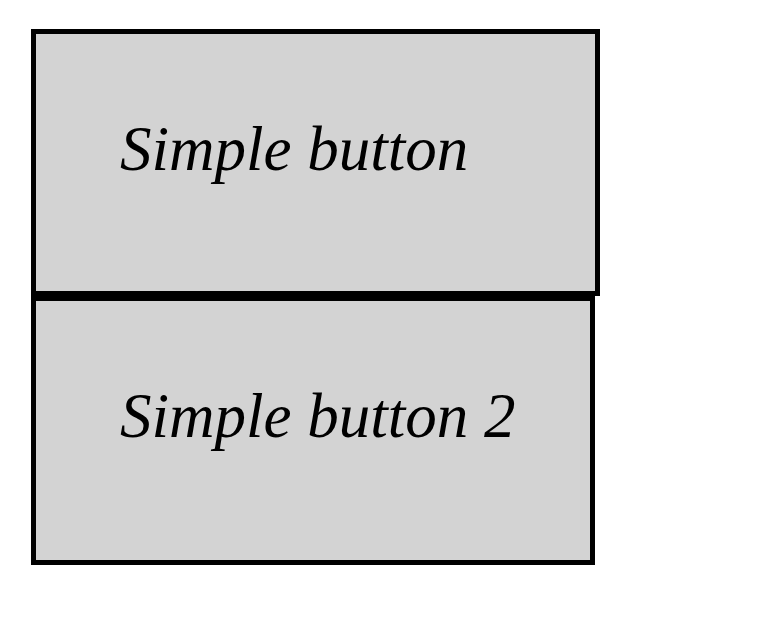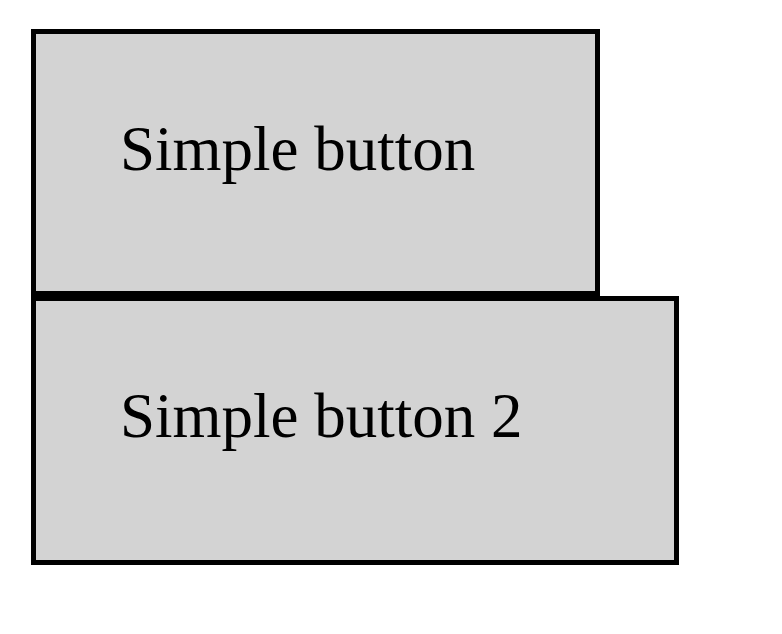--- a/index.html
+++ b/index.html
@@ -14,31 +14,32 @@
     overflow: hidden;
     font-family: "Liberation Serif", serif;
   }
   .simple-btn {
     position: absolute;
     box-sizing: border-box;
     border: 5px solid #000000;
     background: #d3d3d3;
     cursor: pointer;
     padding: 0;
+    font-style: italic;
   }
   #btn-1 {
     left: 31px;
     top: 29px;
     width: 569px;
     height: 267px;
   }
   #btn-2 {
     left: 31px;
     top: 296px;
-    width: 648px;
+    width: 564px;
     height: 269px;
   }
   .btn-label {
     position: absolute;
     left: 84px;
     top: 79px;
     font-family: "Liberation Serif", serif;
     font-size: 63px;
     line-height: normal;
     color: #000000;

